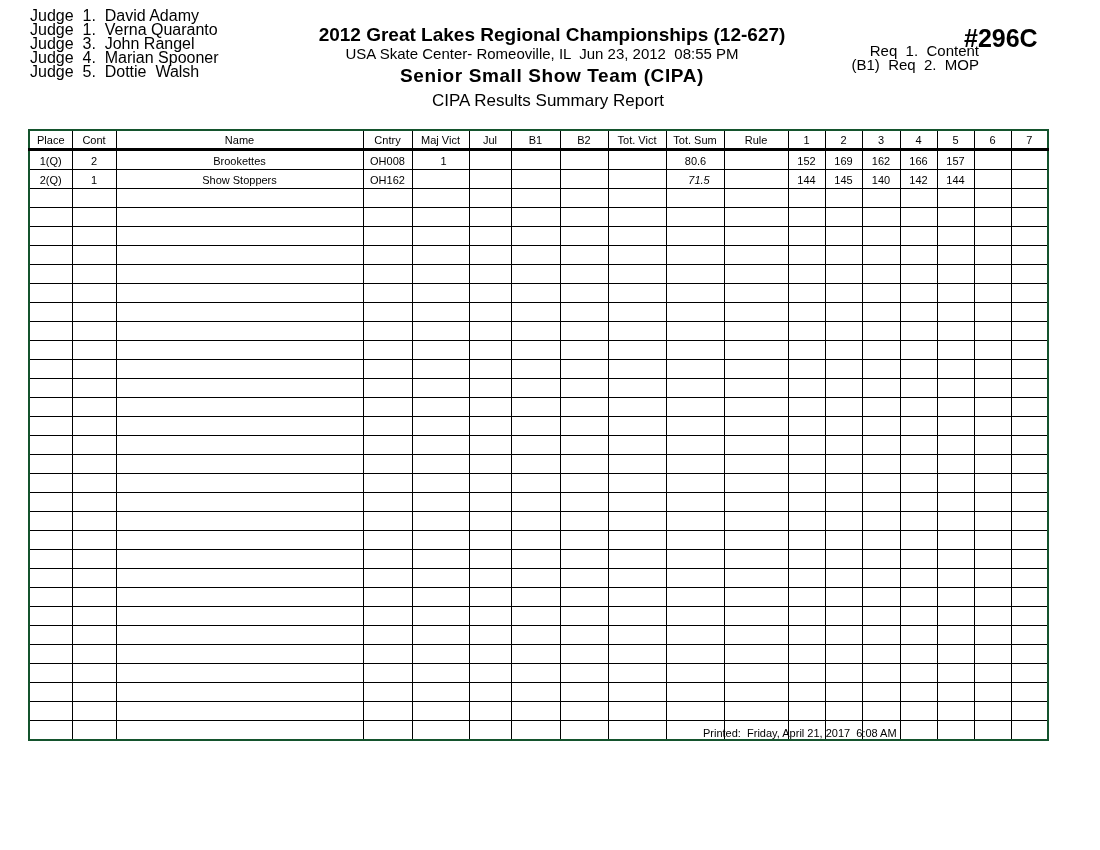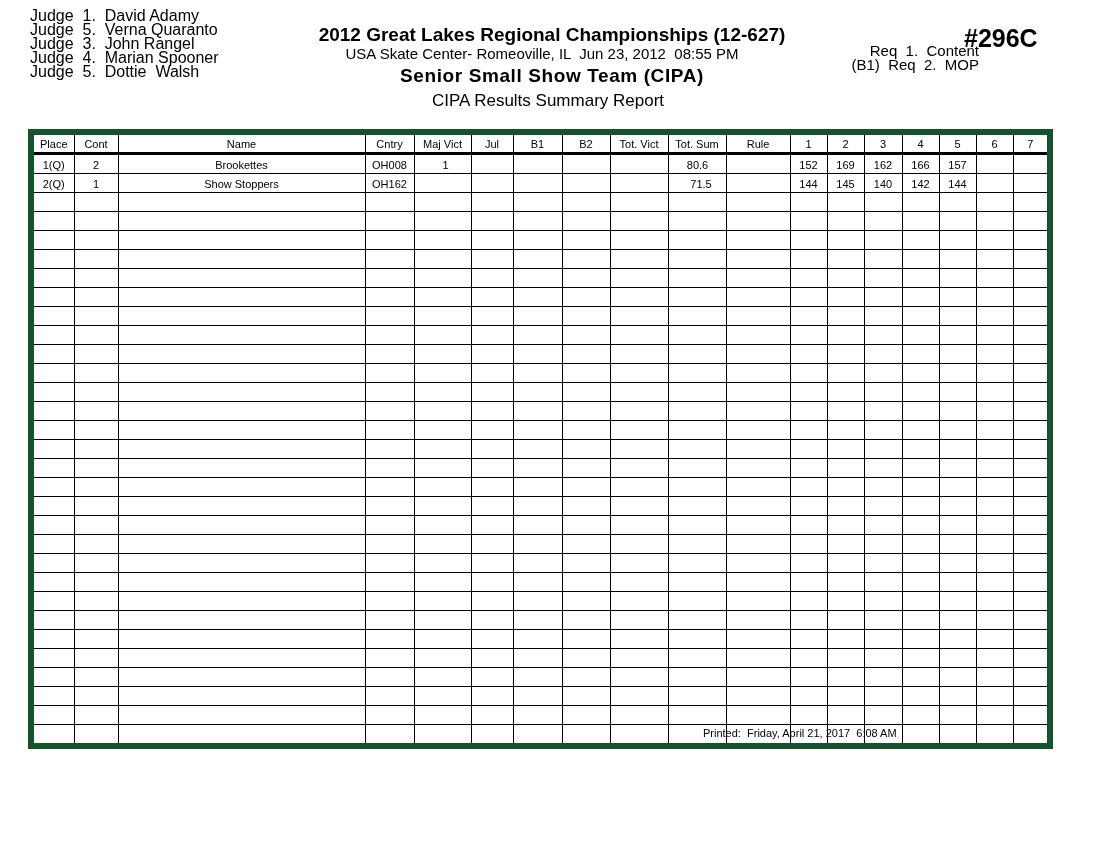--- a/index.html
+++ b/index.html
@@ -13,31 +13,31 @@
   .t3 { top:65px; font-size:19px; font-weight:bold; letter-spacing:0.6px; }
   .t4 { top:91px; font-size:17px; left:-4px; }
   .eventno { position:absolute; left:964px; top:24px; font-size:25px; font-weight:bold; }
   .reqs { position:absolute; right:121px; top:44px; font-size:15px; line-height:14px; text-align:right; }
   .reqs div { white-space:pre; }
   table.grid { position:absolute; left:28px; top:129px; border-collapse:collapse;
                table-layout:fixed; font-size:11px; }
   table.grid td, table.grid th { border:1px solid #000; height:18px; padding:0 3px;
                overflow:hidden; white-space:nowrap; font-weight:normal; vertical-align:bottom; line-height:16px; }
   table.grid thead th { border-bottom:3px solid #000; height:17px; }
-  table.grid { border:6px solid #14532d; }
+  table.grid { border:2px solid #14532d; }
   .c { text-align:center; }
   .l { text-align:center; }
   .printed { position:absolute; left:690px; top:727px; font-size:11px; white-space:pre;padding-left:13px; }
 </style>
 </head>
 <body>
 
 <div class="judges">
   <div>Judge  1.  David Adamy</div>
-  <div>Judge  5.  Verna Quaranto</div>
+  <div>Judge  1.  Verna Quaranto</div>
   <div>Judge  3.  John Rangel</div>
   <div>Judge  4.  Marian Spooner</div>
   <div>Judge  5.  Dottie  Walsh</div>
 </div>
 
 <div class="title t1">2012 Great Lakes Regional Championships (12-627)</div>
 <div class="title t2">USA Skate Center- Romeoville, IL  Jun 23, 2012  08:55 PM</div>
 <div class="title t3">Senior Small Show Team (CIPA)</div>
 <div class="title t4">CIPA Results Summary Report</div>
 
@@ -114,21 +114,21 @@
       <tr>
         <td class="c">2(Q)</td>
         <td class="c">1</td>
         <td class="l">Show Stoppers</td>
         <td class="l">OH162</td>
         <td class="l" style="padding-left: 9px;"></td>
         <td class="l"></td>
         <td class="l"></td>
         <td class="l"></td>
         <td class="l"></td>
-        <td class="l" style="padding-left: 11px;">71.5</td>
+        <td class="l" style="padding-left: 11px; font-style: italic;">71.5</td>
         <td class="l"></td>
         <td class="c">144</td>
         <td class="c">145</td>
         <td class="c">140</td>
         <td class="c">142</td>
         <td class="c">144</td>
         <td class="c"></td>
         <td class="c"></td>
       </tr>
       <tr>

